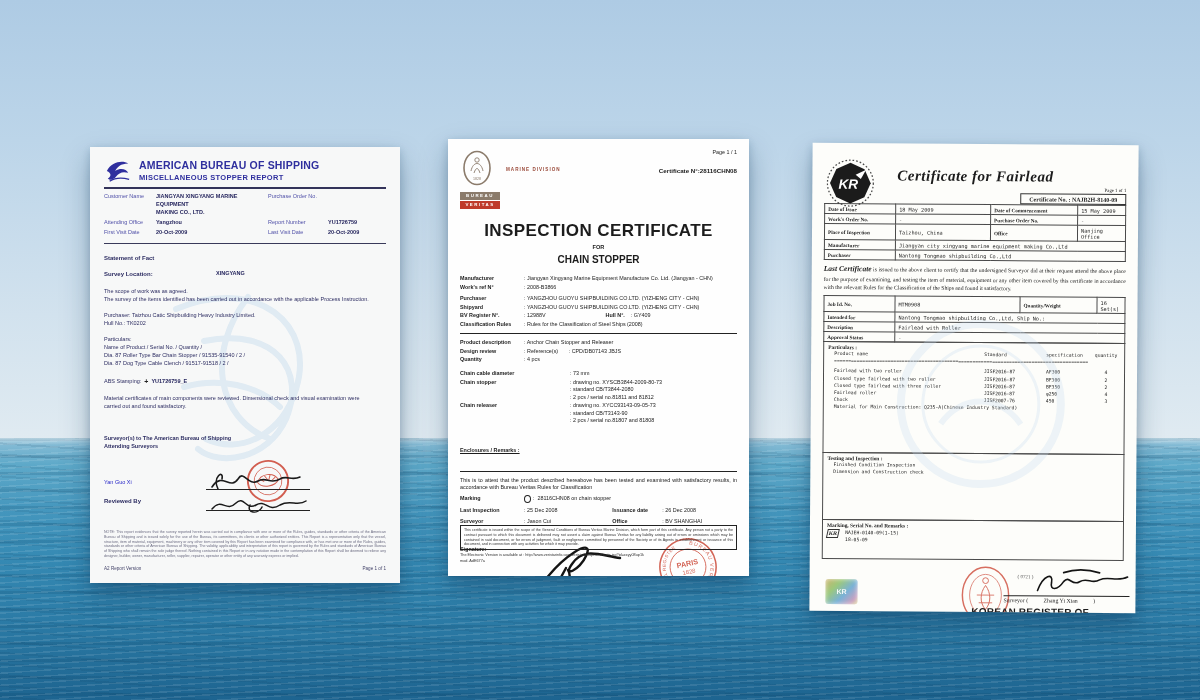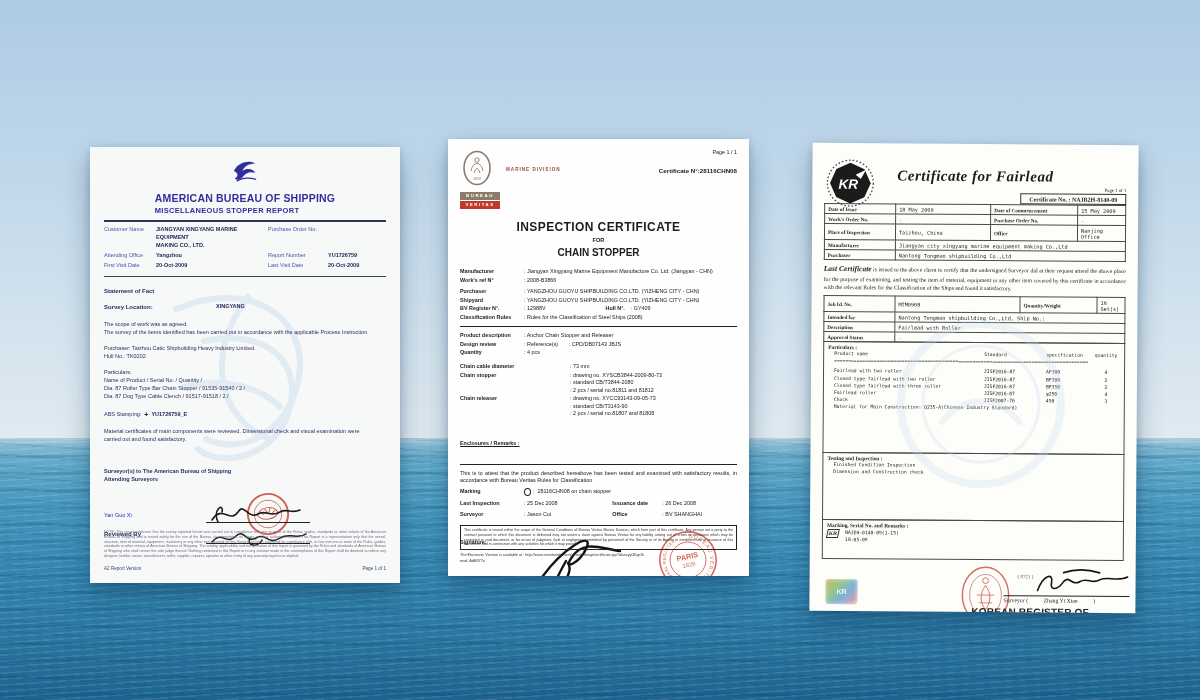--- a/index.html
+++ b/index.html
@@ -16,21 +16,21 @@
   .doc{position:absolute;overflow:hidden;
     box-shadow:0 14px 26px rgba(15,55,90,.35),0 3px 8px rgba(15,55,90,.22);}
   .rule{border-top:1px solid #3a3a5a;margin:3px 0;}
   .rule2{border-top:2px solid #33335a;}
   svg{display:block;}
 
   
   .doc-abs{left:90px;top:147px;width:310px;height:436px;background:#f7f8f8;
     color:#2d2d62;font-size:5.5px;line-height:1.45;padding:11px 14px;box-sizing:border-box;}
   .abs-wm{position:absolute;left:58px;top:120px;opacity:.55;pointer-events:none;}
-  .abs-head{display:flex;align-items:center;gap:7px;position:relative;flex-direction:column;}
+  .abs-head{display:flex;align-items:center;gap:7px;position:relative;}
   .abs-org{color:#2f2f9e;font-weight:bold;font-size:10.5px;letter-spacing:.2px;}
   .abs-rep{color:#2f2f9e;font-weight:bold;font-size:7.5px;letter-spacing:.3px;}
   .abs-info{margin-top:4px;position:relative;}
   .irow{display:flex;margin-top:2px;}
   .lab{color:#5050a8;}
   .val{color:#26265e;font-weight:bold;}
   .w1{width:52px;flex:none;}.w2{width:112px;flex:none;}.w3{width:60px;flex:none;}
   .abs-sec{position:relative;}
   .abs-b{font-weight:bold;font-size:6px;}
   .abs-sign{display:flex;margin-top:22px;position:relative;}
@@ -47,21 +47,21 @@
   .bv-logo-wrap{display:flex;align-items:flex-start;gap:6px;}
   .bv-bars{width:40px;}
   .bv-bar{color:#fff;text-align:center;font-size:4.4px;letter-spacing:1.5px;
     padding:1px 0;font-weight:bold;}
   .bv-bar.b1{background:#8b7b6b;margin-top:1px;}
   .bv-bar.b2{background:#bf3a2b;margin-top:1px;}
   .bv-div{color:#9a4a3a;font-weight:bold;font-size:4.6px;letter-spacing:1px;margin-top:18px;}
   .bv-pg{text-align:right;font-size:5.4px;}
   .bv-cert{font-weight:bold;font-size:6.2px;margin-top:10px;}
   .bv-titles{text-align:center;margin-top:10px;}
-  .bv-t1{font-weight:bold;font-size:12px;letter-spacing:.4px;}
+  .bv-t1{font-weight:bold;font-size:17px;letter-spacing:.4px;}
   .bv-t2{font-weight:bold;font-size:5.6px;margin-top:1px;}
   .bv-t3{font-weight:bold;font-size:10px;margin-top:1px;}
   .bv-fields{margin-top:8px;}
   .frow{display:flex;margin-top:1px;}
   .flab{width:64px;flex:none;font-weight:bold;}
   .fval{white-space:pre-wrap;flex:1;}
   .bv-hull{display:flex;}
   .bv-hull .hl{font-weight:bold;margin-left:60px;}
   .thick{border-top:1.6px solid #222;margin:5px 0;}
   .srow{display:flex;margin-top:1px;}

